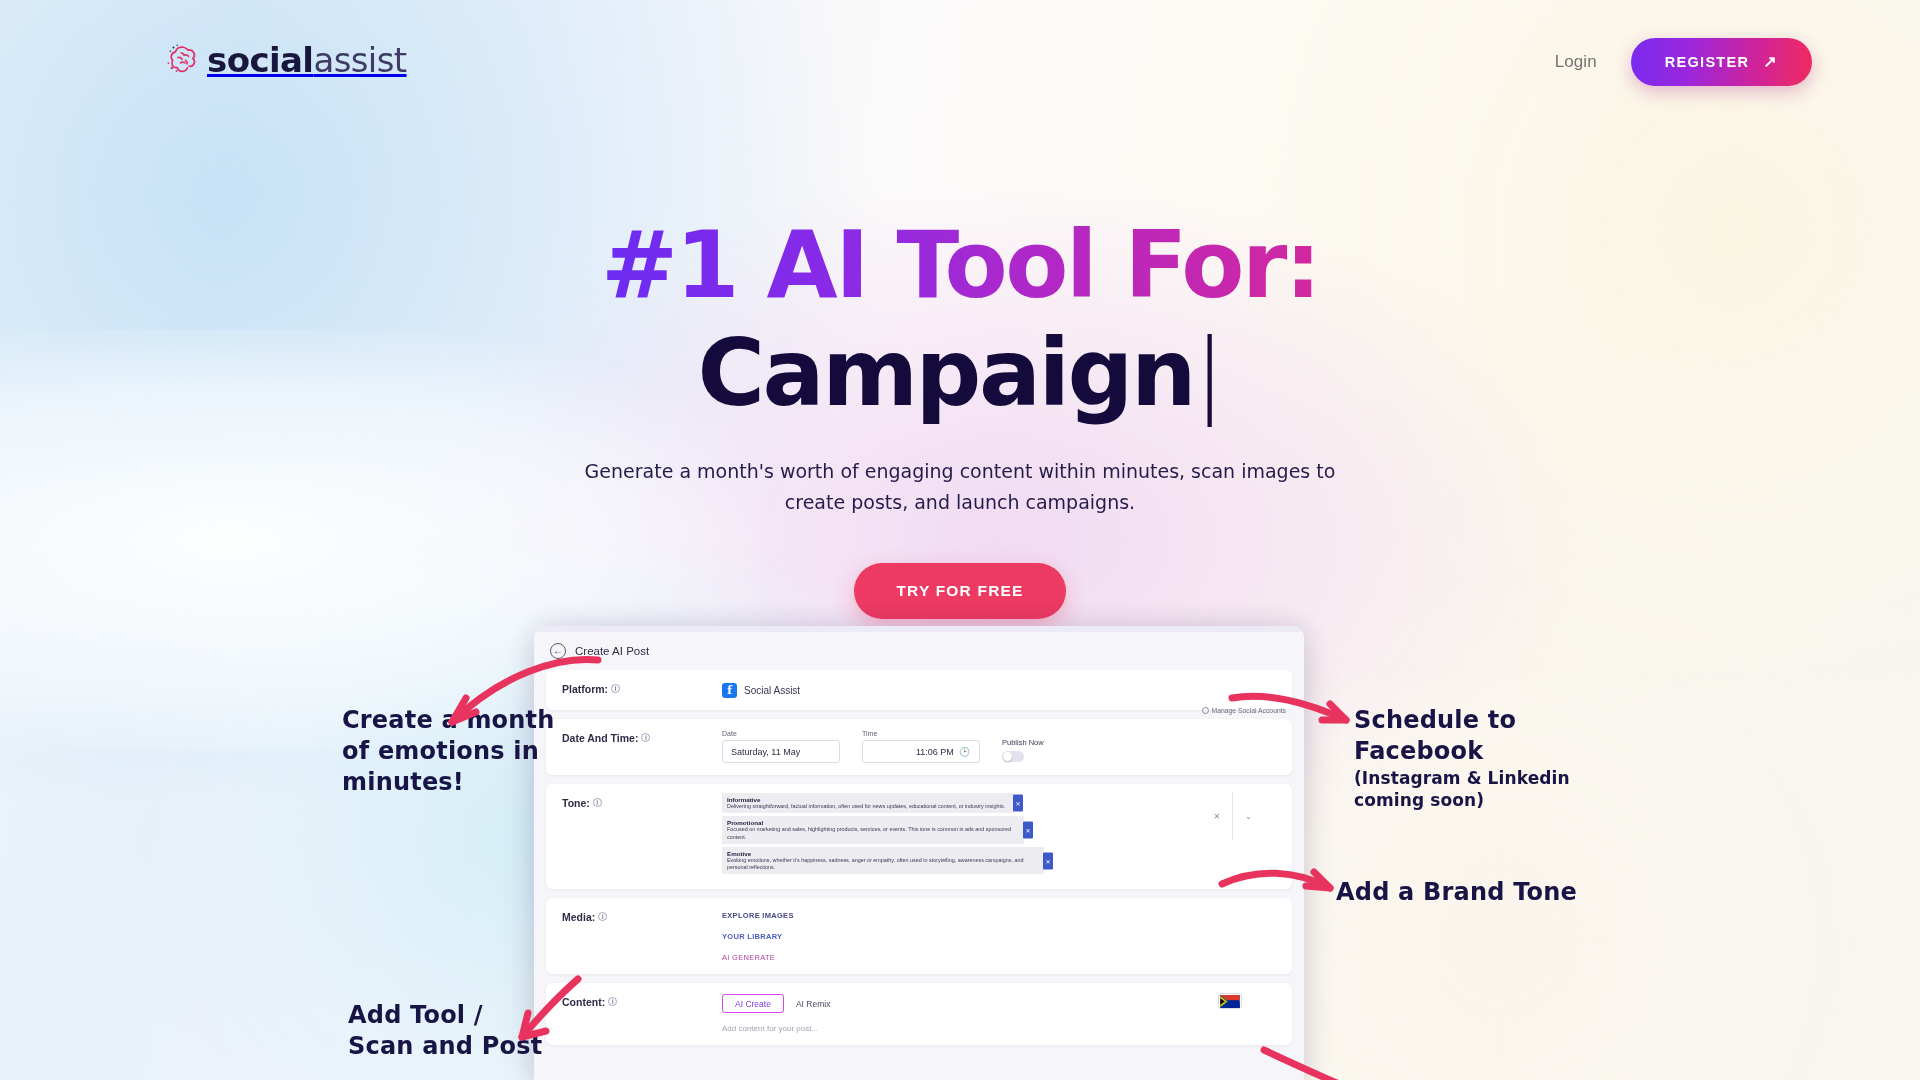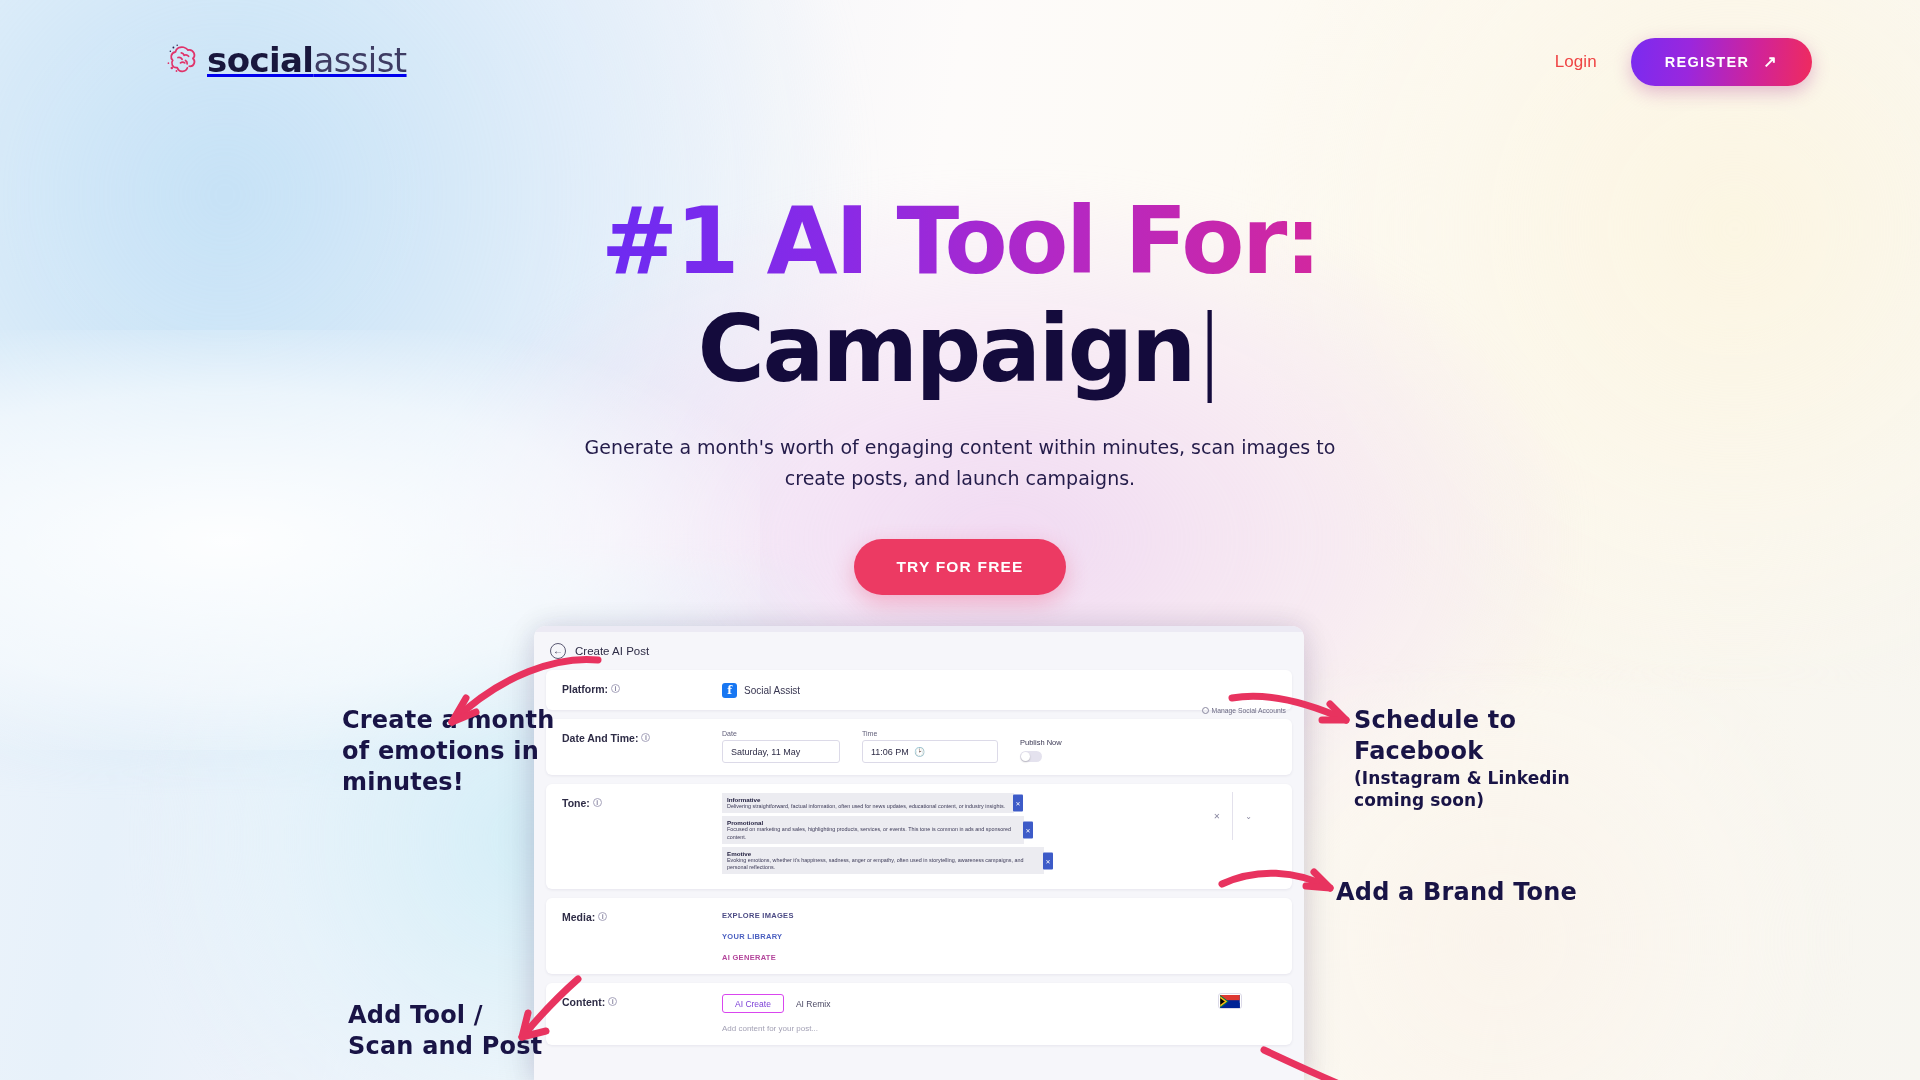--- a/index.html
+++ b/index.html
@@ -87,21 +87,21 @@
     font-family: "DejaVu Sans", sans-serif;
   }
   .logo-text .bold { font-weight: 700; color: #19173d; }
   .logo-text .light { font-weight: 400; color: #3e3c63; }
 
   .nav-right {
     position: absolute; right: 108px; top: 22px;
     display: flex; align-items: center; gap: 34px;
   }
   .login-link {
-    font-size: 17px; color: #ef4444; text-decoration: none;
+    font-size: 17px; color: #737373; text-decoration: none;
     letter-spacing: 0.1px;
   }
   .register-btn {
     display: inline-flex; align-items: center; gap: 14px;
     height: 48px; padding: 0 34px;
     border: none; border-radius: 26px; cursor: pointer;
     background: linear-gradient(95deg, #7a2bf0 0%, #9a27dd 32%, #d12398 70%, #ef2b5e 100%);
     color: #ffffff; font-size: 14.5px; font-weight: 700;
     letter-spacing: 1.3px;
     box-shadow: 0 6px 18px rgba(170,40,140,0.30);
@@ -114,20 +114,21 @@
   .hero-title {
     font-family: "DejaVu Sans", sans-serif;
     font-size: 92px; font-weight: 700;
     letter-spacing: -2.5px; line-height: 1.0;
   }
   .hero-line1 {
     background: linear-gradient(92deg, #6c2bf2 0%, #8a2ae6 34%, #b228c6 62%, #d2279f 100%);
     -webkit-background-clip: text; background-clip: text;
     -webkit-text-fill-color: transparent; color: transparent;
     display: inline-block;
+    margin-top: 24px;
   }
   .hero-line2 { color: #140b3c; display: inline-block; margin-top: 16px; }
   .caret { font-weight: 300; }
 
   .hero-sub {
     margin: 36px auto 0; width: 790px;
     font-size: 19px; line-height: 1.65; color: #241c4a;
     font-family: "DejaVu Sans", sans-serif;
   }
   .cta-wrap { margin-top: 44px; }
@@ -198,21 +199,21 @@
   
   .dt-row { display: flex; align-items: flex-end; gap: 22px; }
   .field { display: flex; flex-direction: column; gap: 3px; }
   .field-label { font-size: 7px; color: #5f5d78; }
   .field-box {
     height: 23px; border: 1px solid #dcdae8; border-radius: 3px;
     display: flex; align-items: center; padding: 0 8px; gap: 6px;
     font-size: 9px; color: #2e2c46; background: #fff;
   }
   .date-box { width: 118px; }
-  .time-box { width: 136px; justify-content: flex-start; }
+  .time-box { width: 118px; justify-content: flex-end; }
   .clock-ic { font-size: 9px; color: #6c6a84; }
   .publish-wrap { display: flex; flex-direction: column; gap: 4px; padding-bottom: 1px; }
   .publish-label { font-size: 7.5px; color: #3a3853; }
   .toggle {
     width: 22px; height: 11px; border-radius: 7px; background: #e4e2ee;
     position: relative; cursor: pointer;
   }
   .toggle::after {
     content: ""; position: absolute; left: 1px; top: 1px;
     width: 9px; height: 9px; border-radius: 50%; background: #fff;
@@ -242,21 +243,21 @@
     display: flex; align-items: center; gap: 12px;
     font-size: 8px; color: #8a88a1;
   }
   .tone-ctrls .sep { width: 1px; height: 48px; background: #e3e1ec; }
 
   
   .media-links { display: flex; flex-direction: column; gap: 12px; padding-top: 2px; }
   .media-link { font-size: 7.5px; letter-spacing: 0.3px; cursor: pointer; }
   .ml-explore { color: #4b4a84; font-weight: 600; }
   .ml-library { color: #4a5fc0; font-weight: 600; }
-  .ml-generate { color: #b3459b; font-weight: 700; }
+  .ml-generate { color: #b3459b; font-weight: 400; }
 
   
   .content-tabs { display: flex; gap: 0; align-items: center; }
   .tab {
     height: 19px; padding: 0 12px; font-size: 8.5px;
     display: flex; align-items: center; cursor: pointer; border-radius: 3px;
   }
   .tab.active { border: 1px solid #d946ef; color: #7b3fd6; background: #fff; }
   .tab.inactive { color: #4a4863; }
   .content-placeholder { margin-top: 11px; font-size: 8px; color: #a3a1b5; }

